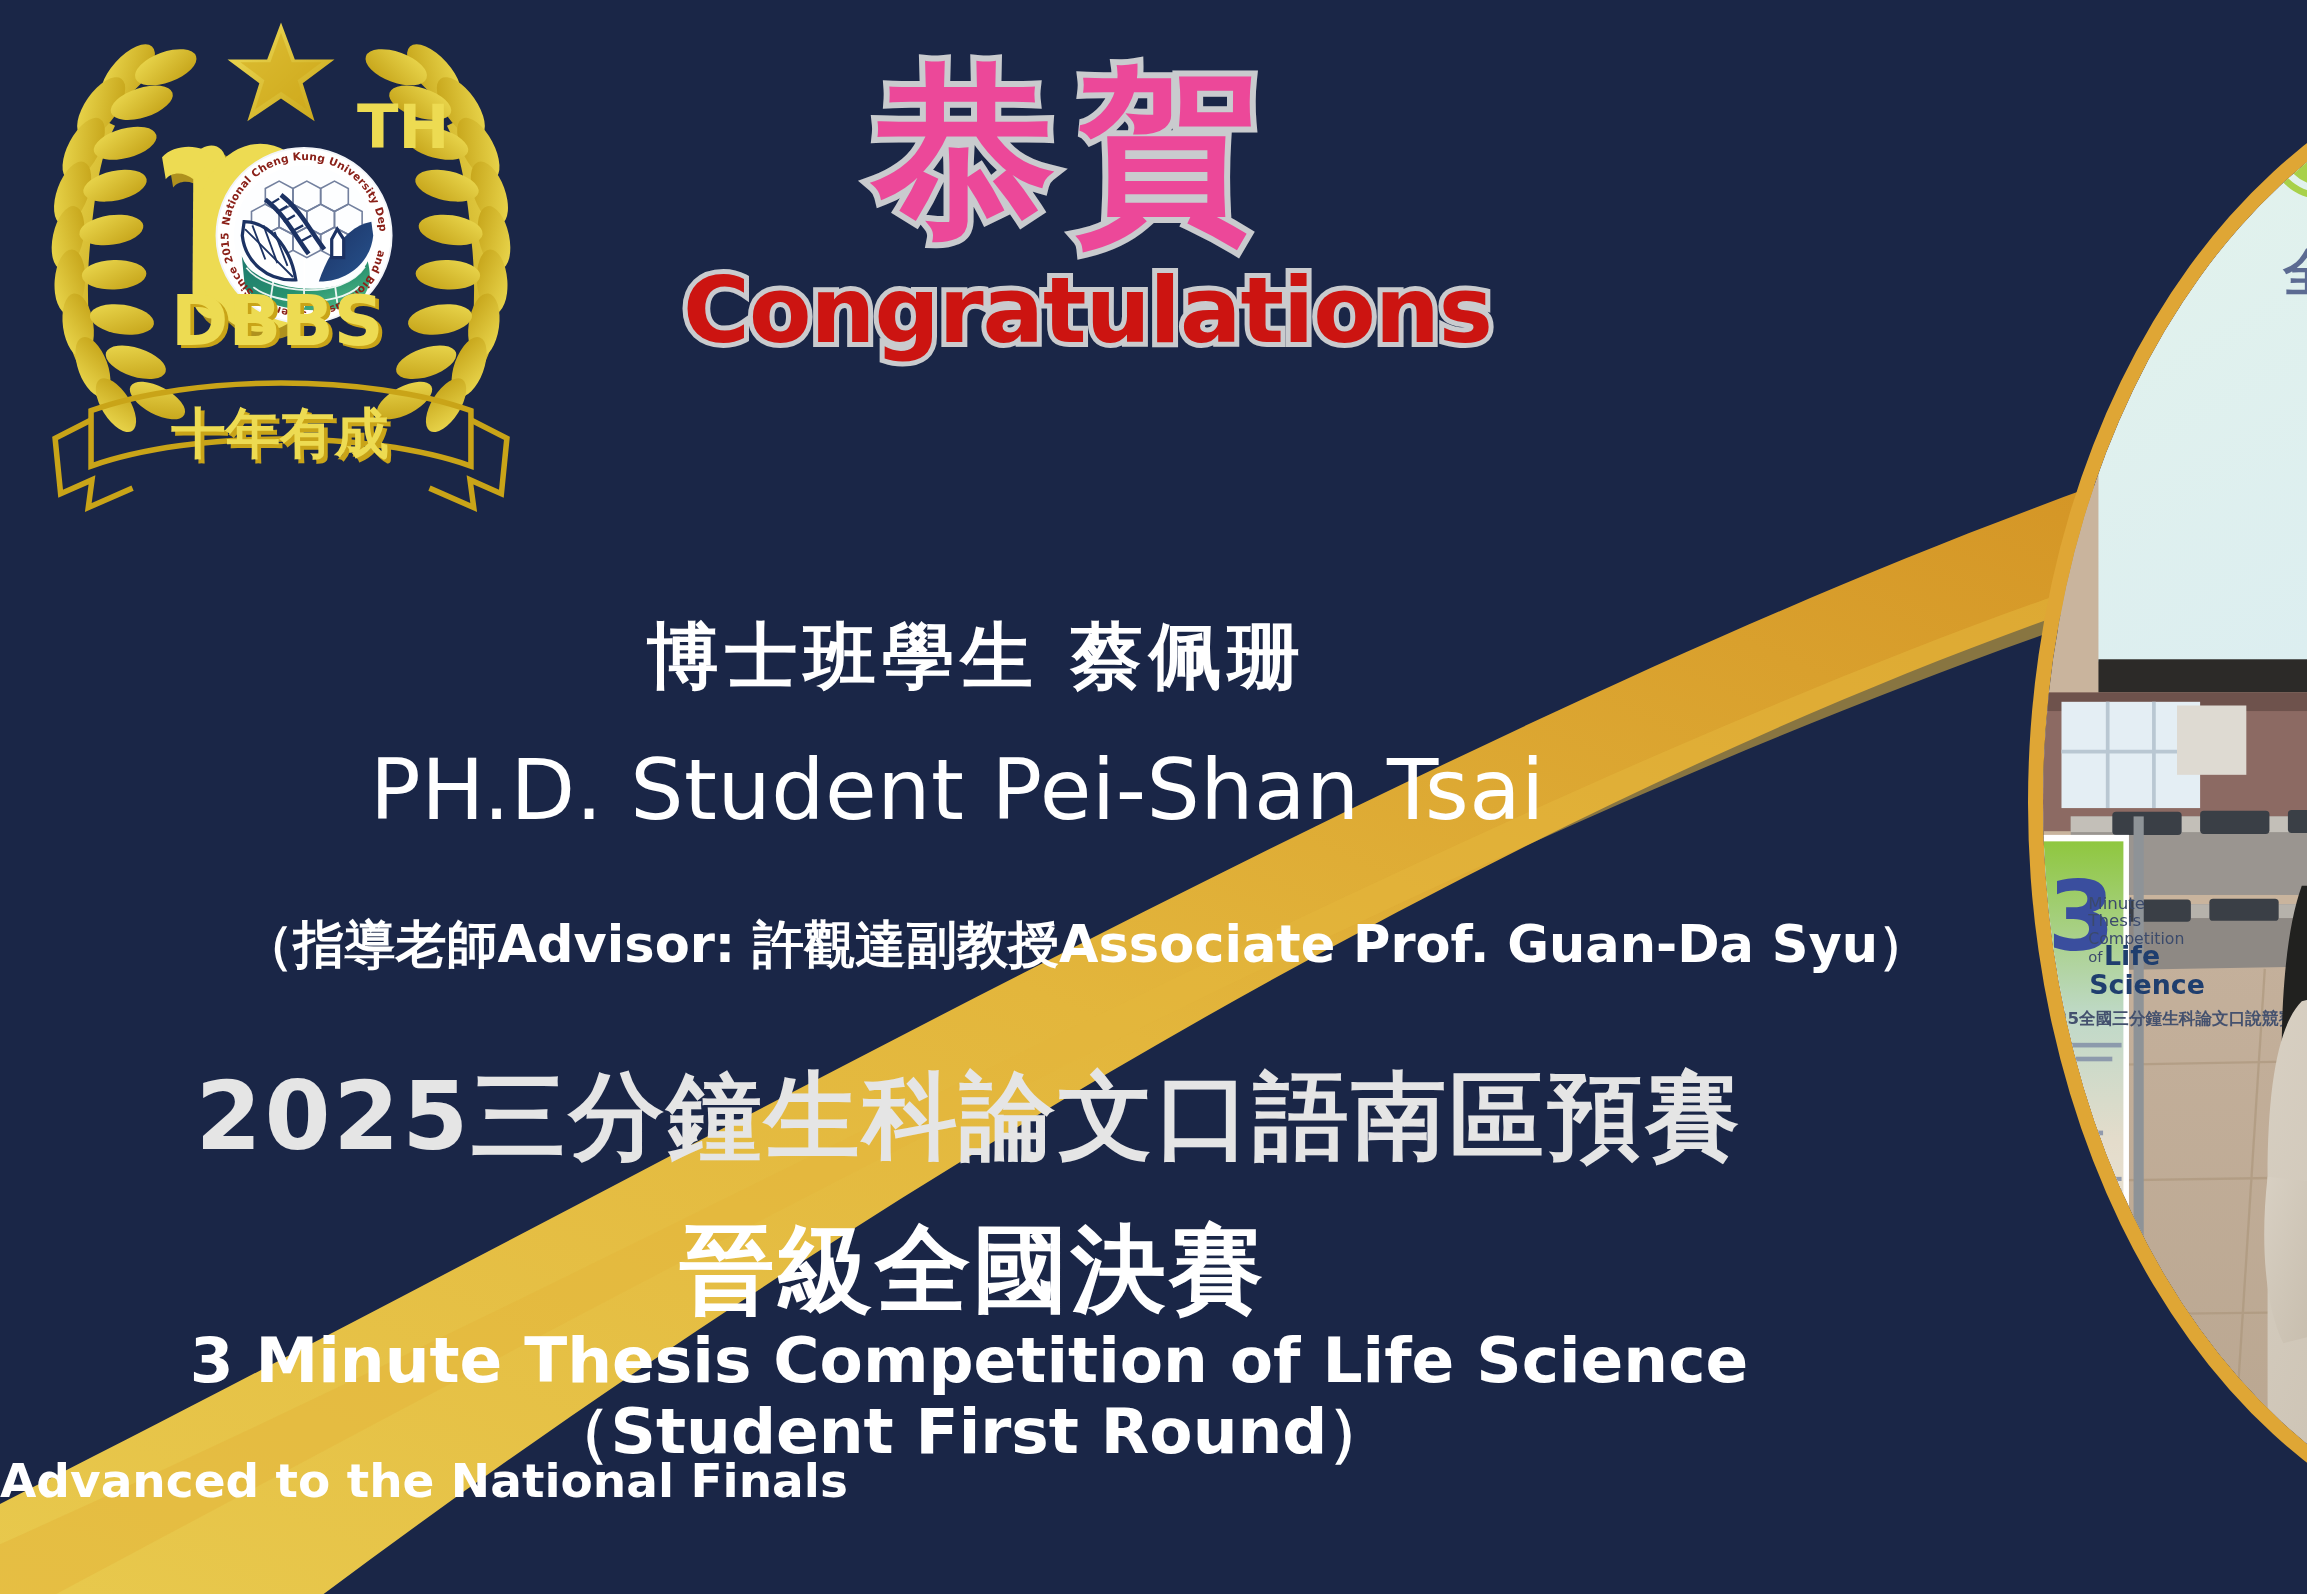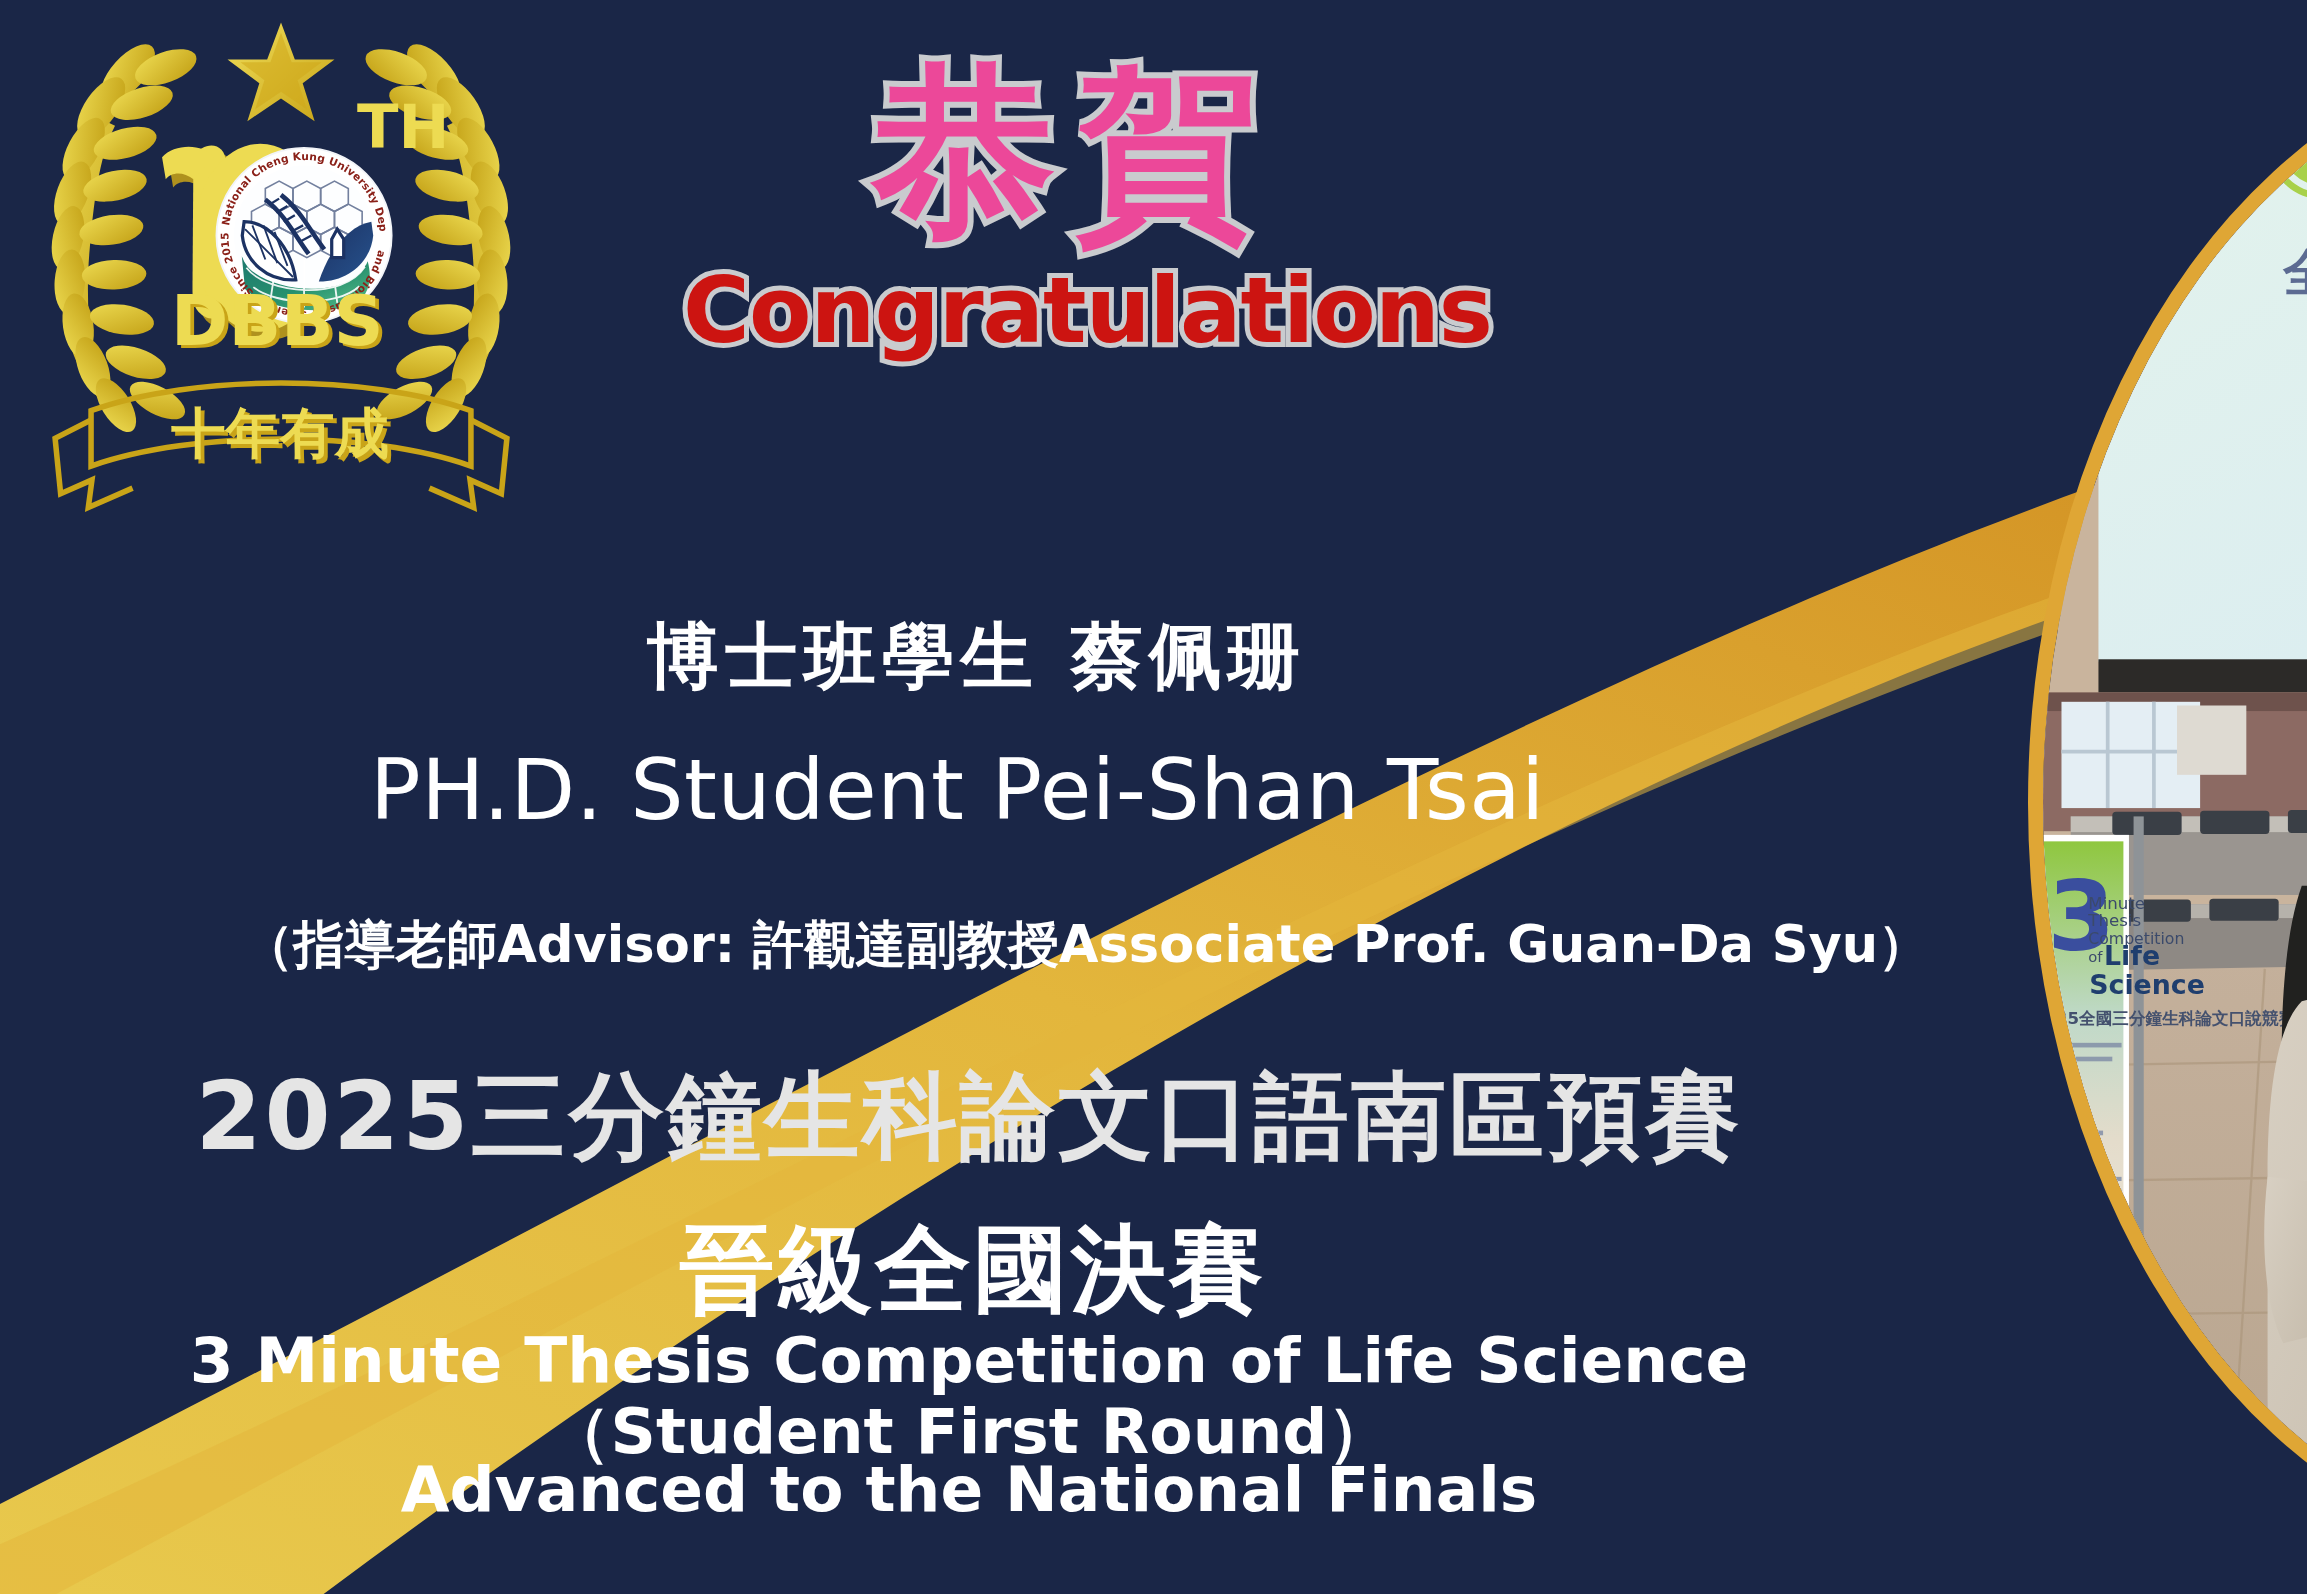--- a/index.html
+++ b/index.html
@@ -105,22 +105,22 @@
     font-family:"DejaVu Sans", sans-serif;
   }
   .comp-en2 {
     position:absolute; left:0; top:1389px; width:1938px;
     text-align:center;
     font-size:63px; font-weight:bold; color:#ffffff;
     font-family:"DejaVu Sans", sans-serif;
   }
   .comp-en3 {
     position:absolute; left:0; top:1453px; width:1938px;
-    text-align:center;
-    font-size:63px; font-weight:bold; color:#ffffff;
+    text-align:left;
+    font-size:47px; font-weight:bold; color:#ffffff;
     font-family:"DejaVu Sans", sans-serif;
   }
 
   
   .photo-wrap {
     position:absolute;
     left:2028px; top:44px;
     width:1103px; height:1518px;
     z-index:7;
   }

